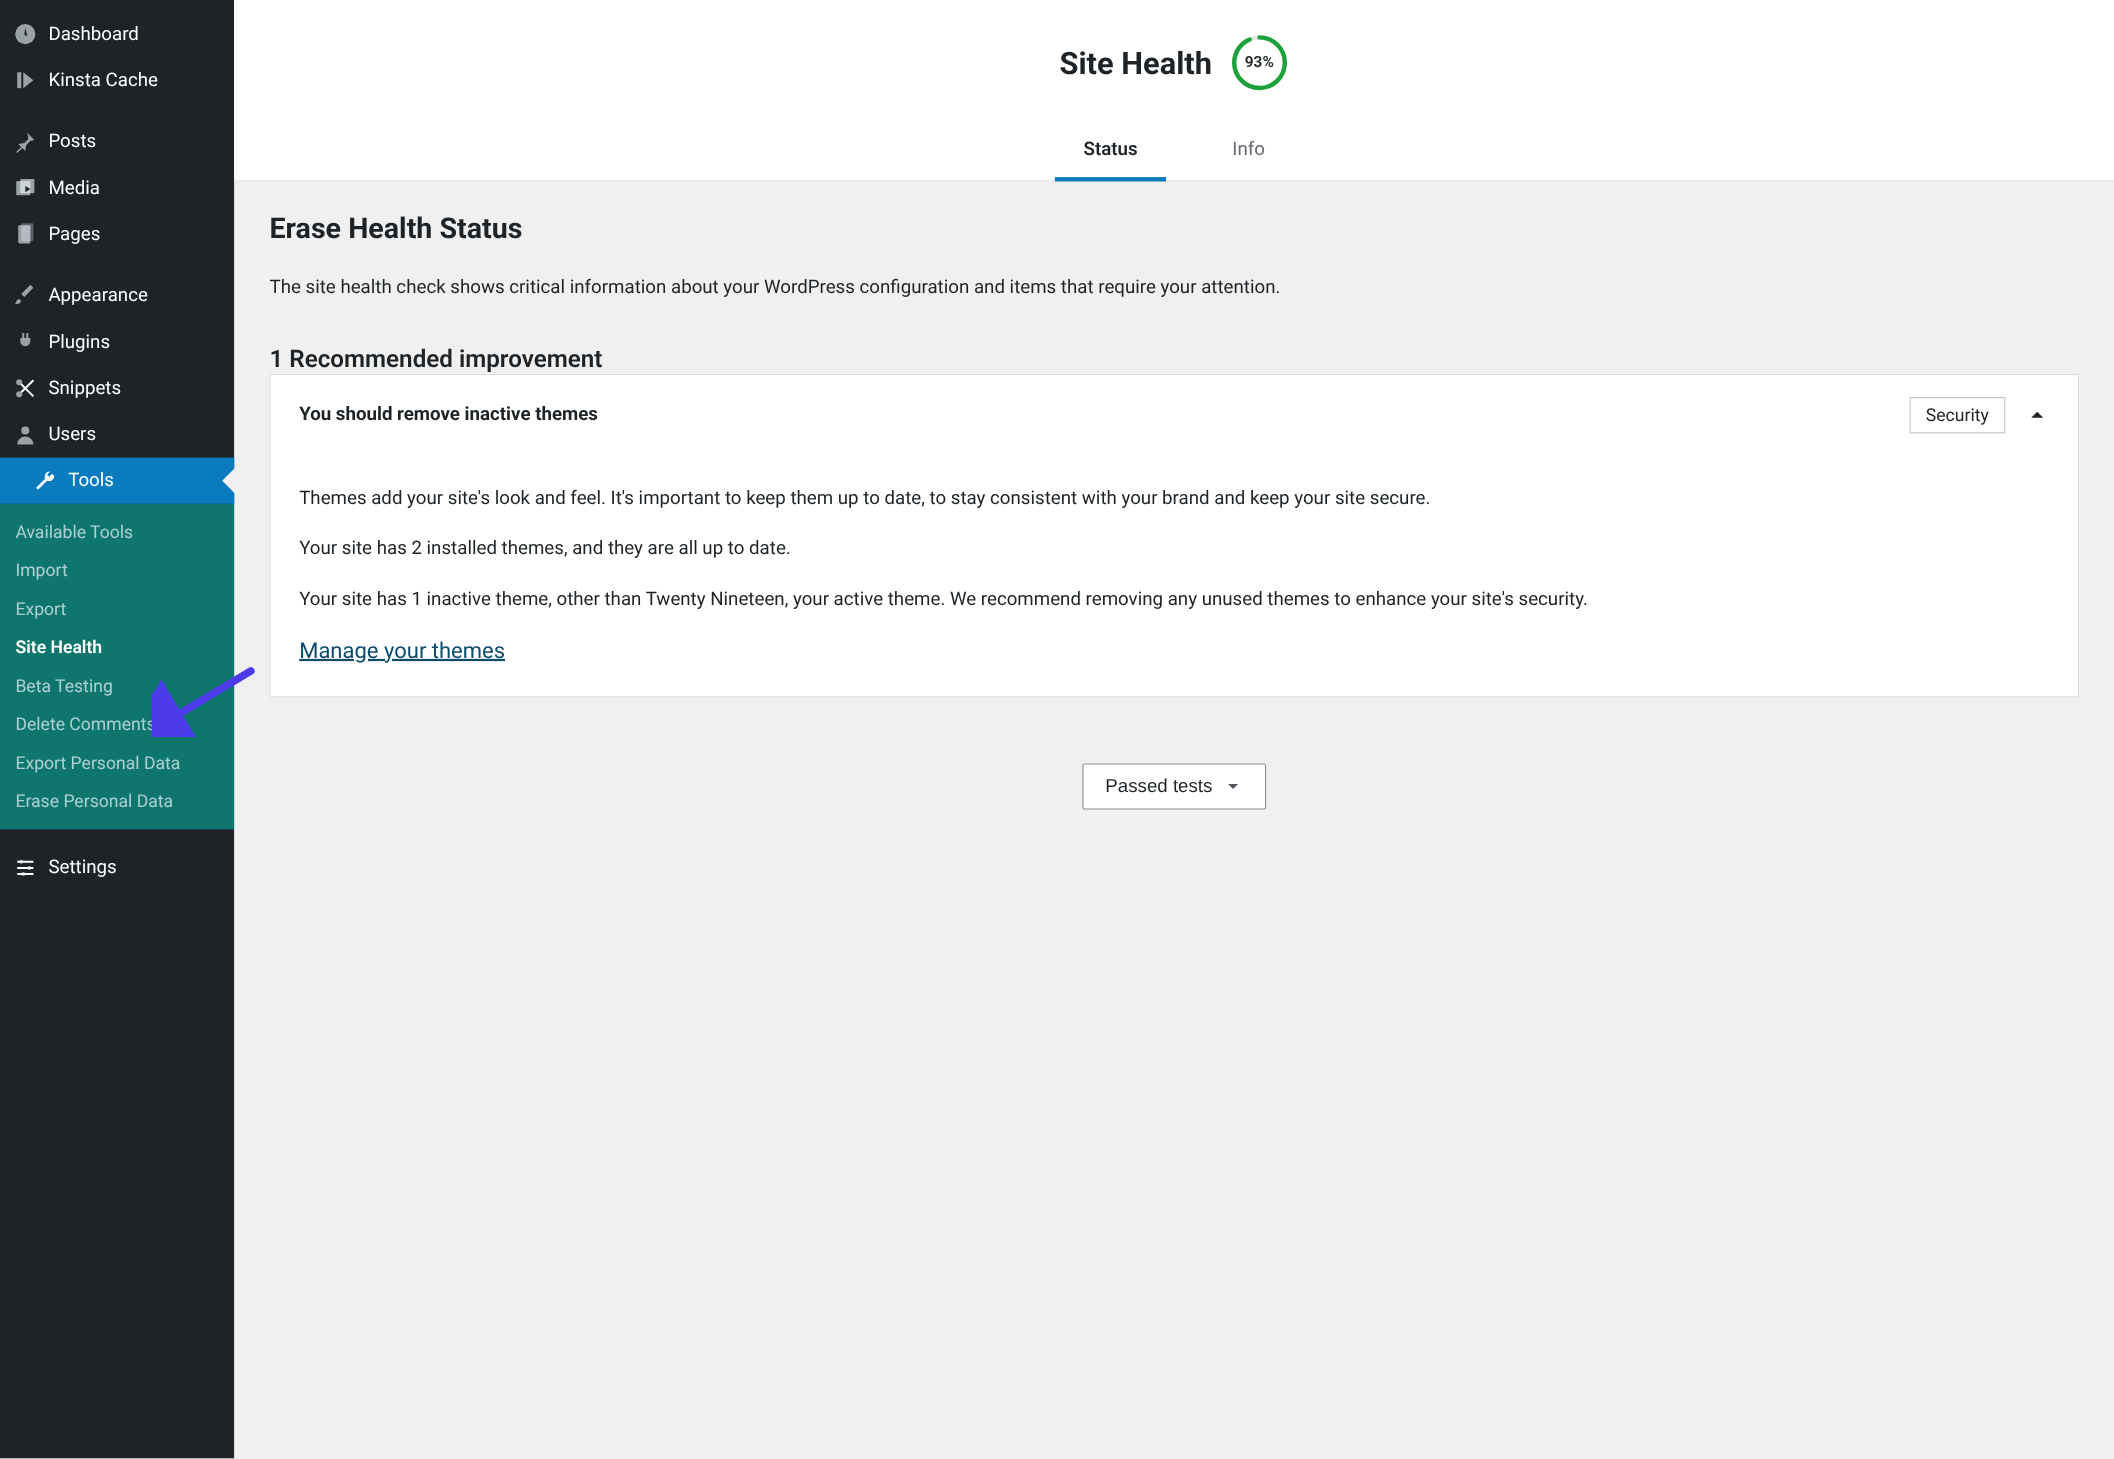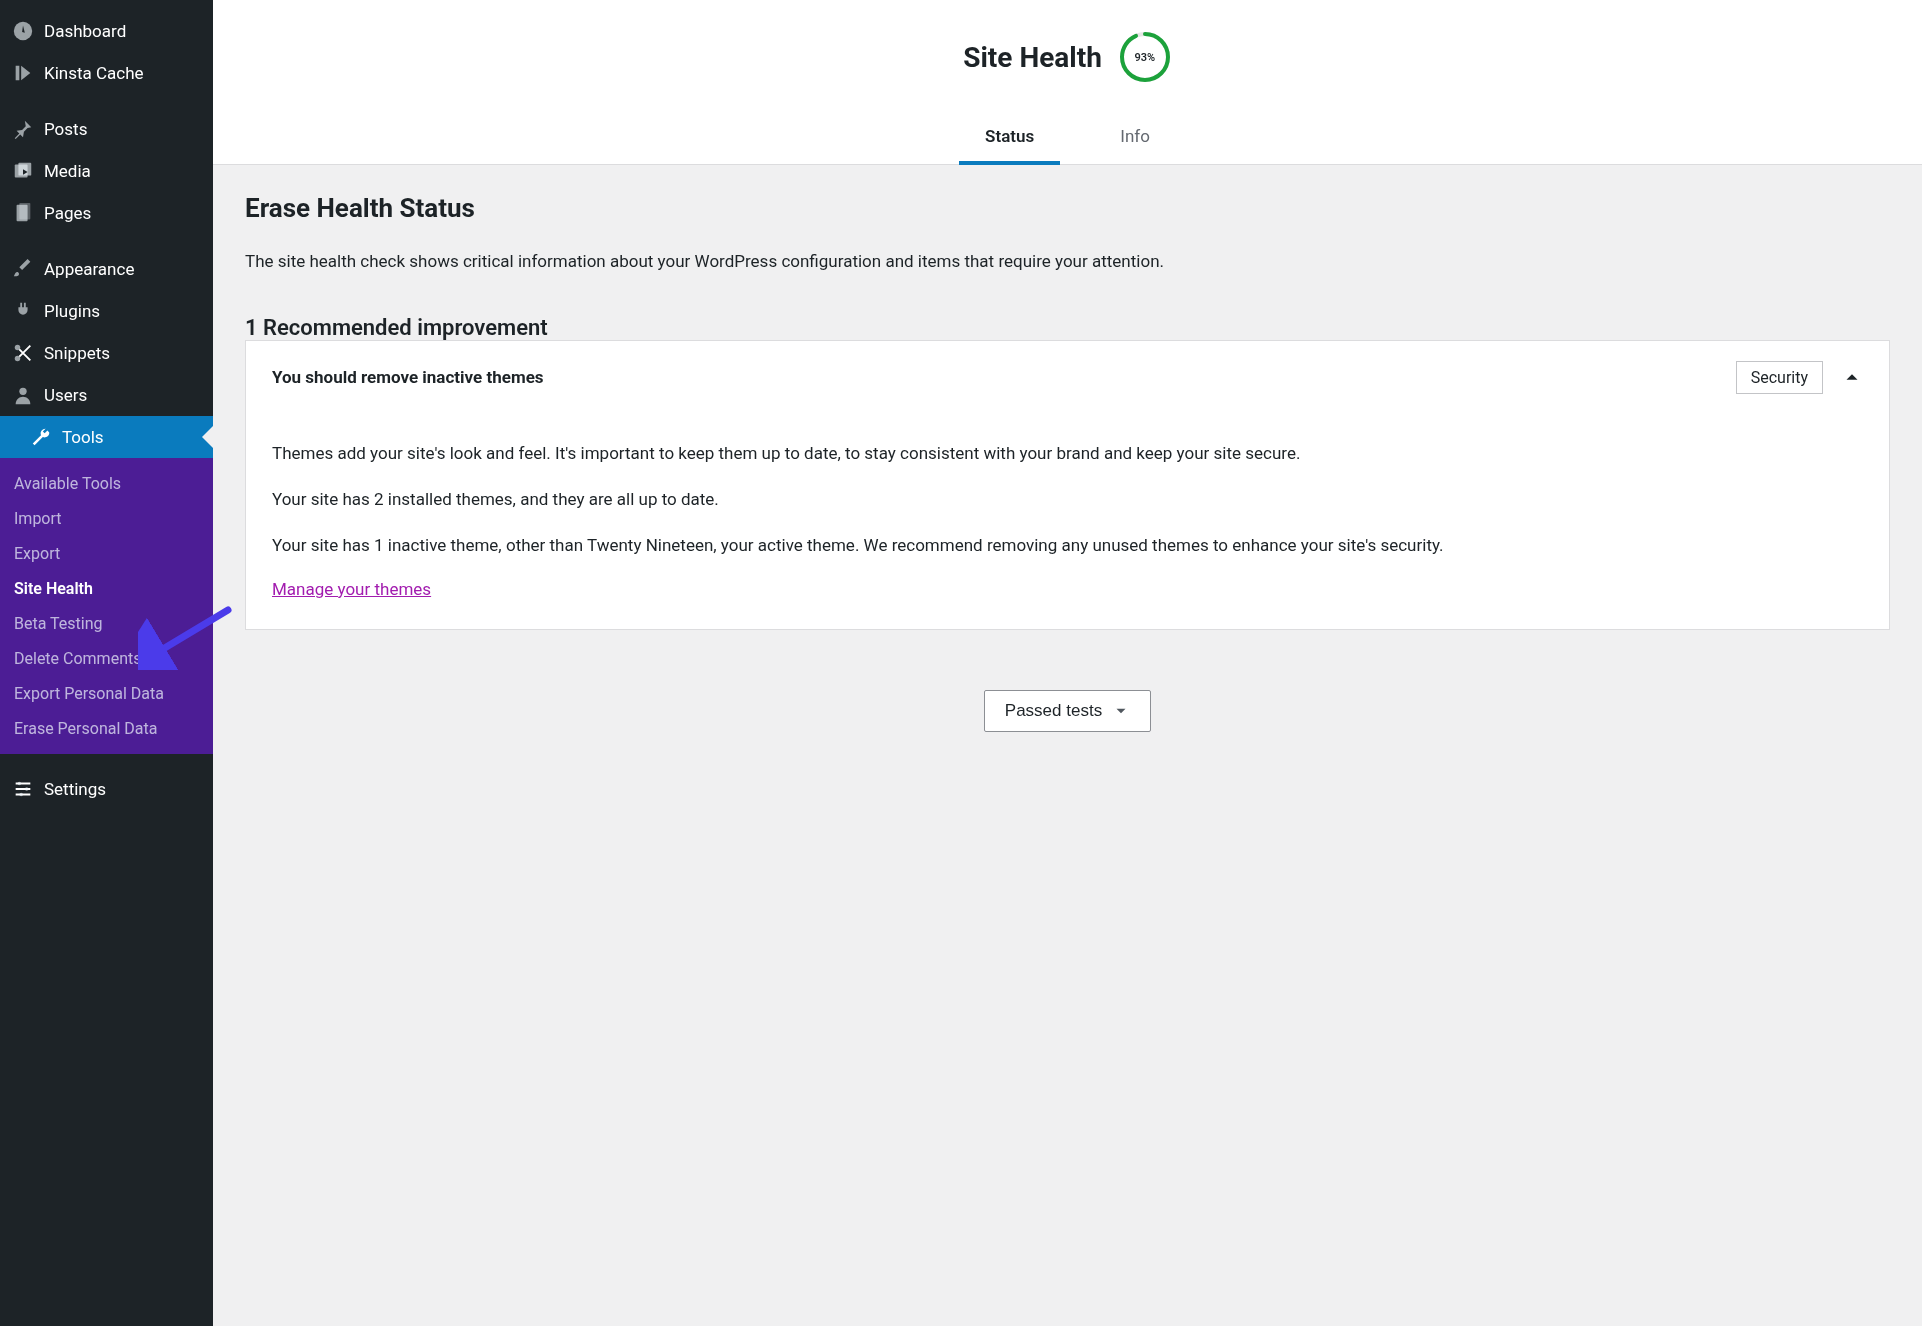--- a/index.html
+++ b/index.html
@@ -7,51 +7,51 @@
 .wrap { display: flex; min-height: 100vh; }
 
 
 .sidebar { width: 213px; background: #1d2327; color: #f0f0f1; flex-shrink: 0; padding-top: 10px; }
 .side-item { display: flex; align-items: center; gap: 10px; padding: 10px 12px; font-size: 17px; color: #ffffff; cursor: pointer; position: relative; }
 .side-item.current { background: #0a7bbe; color: #fff; font-weight: 400; padding-left: 30px; }
 .side-item.current::after { content: ""; position: absolute; right: -1px; top: 50%; transform: translateY(-50%); width: 0; height: 0; border-top: 12px solid transparent; border-bottom: 12px solid transparent; border-right: 12px solid #f0f0f1; }
 .side-icon { width: 22px; height: 22px; fill: rgba(240,246,252,0.6); flex-shrink: 0; }
 .side-item.current .side-icon { fill: #fff; }
 .side-gap { height: 14px; }
-.sub-items { background: #4c1d95; padding: 8px 0; }
+.sub-items { background: #0f766e; padding: 8px 0; }
 .sub-item { padding: 8px 14px; font-size: 16px; color: rgba(240,246,252,0.7); cursor: pointer; }
 .sub-item.current { color: #fff; font-weight: 600; }
 
 
 .main { flex: 1; background: #f0f0f1; }
 .hero { background: #fff; text-align: center; padding: 30px 20px 0; border-bottom: 1px solid #dcdcde; position: relative; }
 .hero-title-row { display: inline-flex; align-items: center; gap: 16px; justify-content: center; }
 .hero-title { font-size: 28px; font-weight: 700; color: #1d2327; }
 .progress-ring { position: relative; width: 54px; height: 54px; }
 .progress-ring svg { transform: rotate(-90deg); }
-.progress-ring-text { position: absolute; top: 0; left: 0; width: 54px; height: 54px; display: flex; align-items: center; justify-content: center; font-size: 11px; font-weight: 600; color: #1d2327; }
+.progress-ring-text { position: absolute; top: 0; left: 0; width: 54px; height: 54px; display: flex; align-items: center; justify-content: center; font-size: 14px; font-weight: 600; color: #1d2327; }
 .tabs { display: flex; justify-content: center; gap: 70px; margin-top: 30px; }
 .tab { padding: 12px 8px 18px; font-size: 17px; color: #646970; cursor: pointer; position: relative; }
 .tab.active { font-weight: 600; color: #1d2327; }
 .tab.active::after { content: ""; position: absolute; left: -18px; right: -18px; bottom: -1px; height: 4px; background: #0a7bbe; }
 
 .content { padding: 28px 32px; }
 .section-title { font-size: 26px; font-weight: 700; margin-bottom: 26px; }
 .section-desc { font-size: 17px; color: #1d2327; margin-bottom: 40px; line-height: 1.5; }
 .rec-title { font-size: 22px; font-weight: 600; }
 
 .card { background: #fff; border: 1px solid #dcdcde; }
 .card-header { display: flex; align-items: center; justify-content: space-between; padding: 20px 26px; cursor: pointer; }
 .card-header-title { font-size: 17px; font-weight: 700; }
 .card-header-right { display: flex; align-items: center; gap: 18px; }
 .badge { border: 1px solid #c3c4c7; padding: 6px 14px; font-size: 16px; background: #fff; color: #1d2327; }
 .chevron-icon { width: 22px; height: 22px; fill: #1d2327; }
 .card-body { padding: 26px 26px 30px; }
 .card-body p { font-size: 17px; line-height: 1.55; margin-bottom: 20px; }
-.card-body a { color: #a21caf; font-size: 17px; }
+.card-body a { color: #0c4a6e; font-size: 20px; }
 
 .passed-row { text-align: center; margin-top: 60px; }
 .passed-btn { display: inline-flex; align-items: center; gap: 10px; border: 1px solid #8c8f94; background: #fff; padding: 10px 20px; font-size: 17px; color: #1d2327; cursor: pointer; border-radius: 2px; }
 .passed-btn .chevron-icon { transform: rotate(180deg); width: 18px; height: 18px; fill: #50575e; }
 
 
 .annot-arrow { position: absolute; left: 138px; top: 600px; pointer-events: none; }
 .annot-arrow svg { width: 100px; height: 70px; }
 </style>
 </head>

